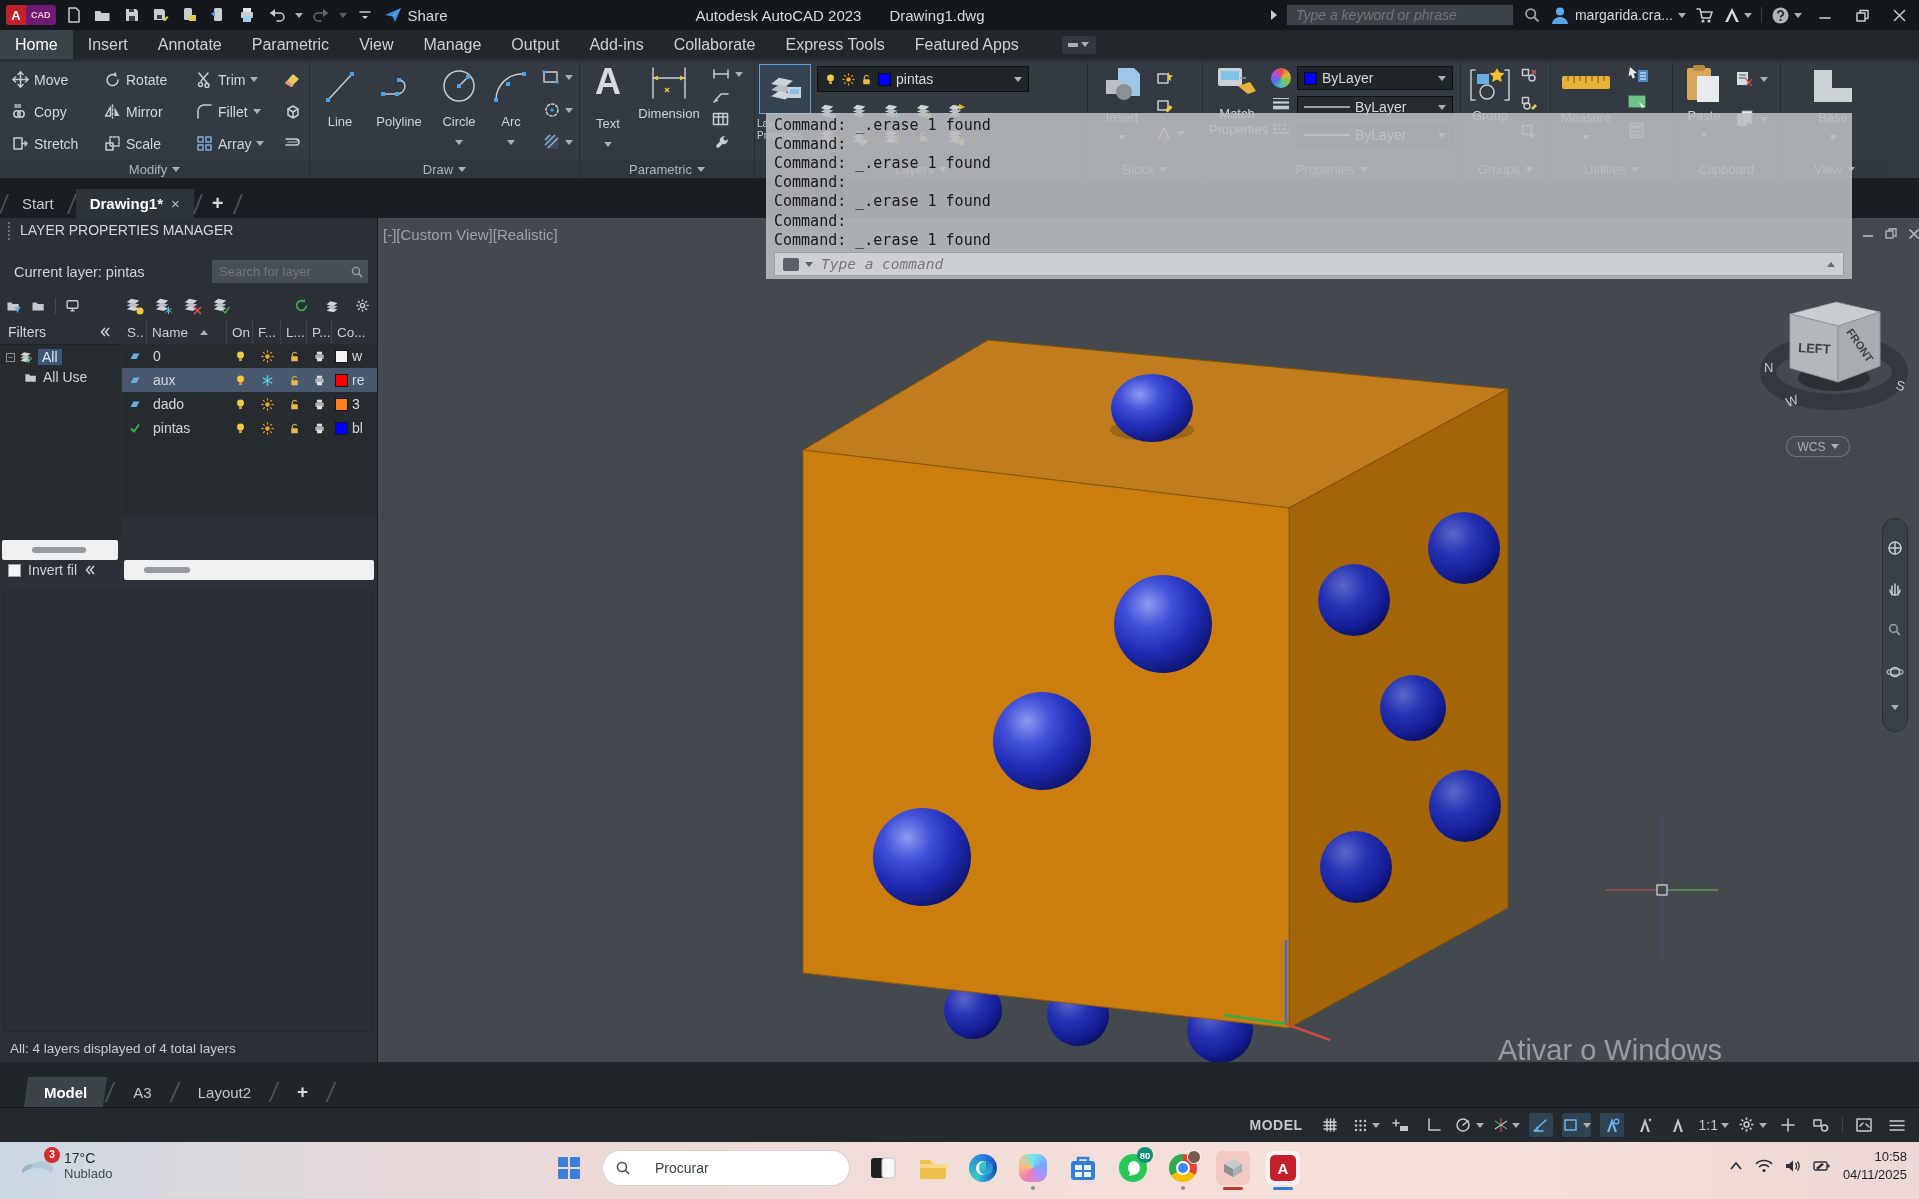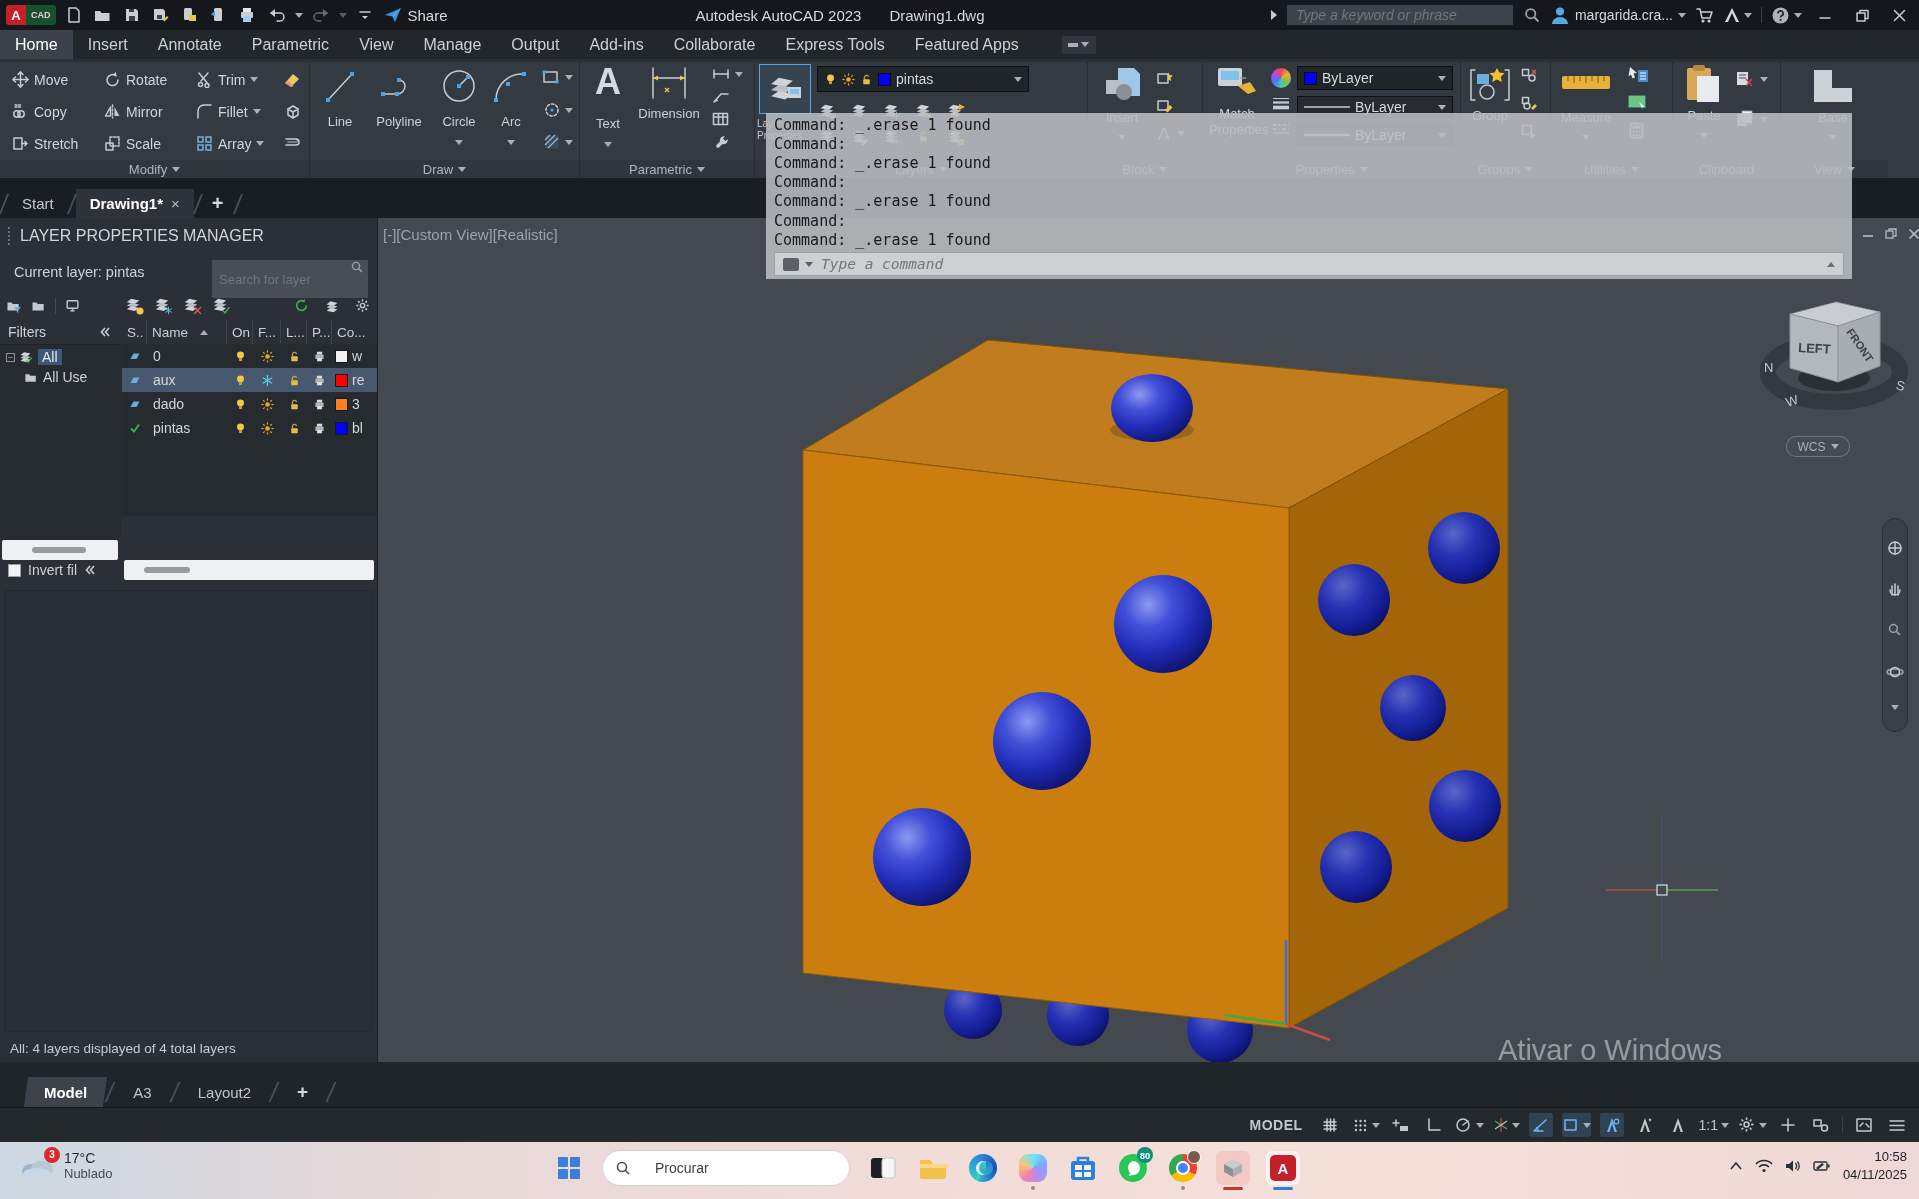--- a/index.html
+++ b/index.html
@@ -7,21 +7,21 @@
 .app{position:relative;width:1919px;height:1199px;overflow:hidden;background:#2b3036;font-family:"Liberation Sans",sans-serif;color:#cdd2d7}
 svg{display:block}
 .ic{stroke:#c6cbd0;fill:none;stroke-width:1.5;stroke-linecap:round;stroke-linejoin:round}
 .car{width:0;height:0;border-left:4px solid transparent;border-right:4px solid transparent;border-top:5px solid #aab0b6;display:inline-block}
 .caru{width:0;height:0;border-left:4px solid transparent;border-right:4px solid transparent;border-bottom:5px solid #6a6f74;display:inline-block}
 
 .titlebar{position:absolute;top:0;left:0;right:0;height:30px;background:#14181d;display:flex;align-items:center;z-index:10}
 .qat{display:flex;align-items:center;gap:7px;padding-left:6px}
 .logo{display:flex;align-items:center}
 .logo-a{width:20px;height:20px;background:#c5202a;color:#fff;font-weight:bold;display:grid;place-items:center;border-radius:3px 0 0 3px;font-size:13px}
-.logo-cad{height:20px;background:#14532d;color:#f0c9cb;font-size:9px;font-weight:bold;display:grid;place-items:center;padding:0 5px;border-radius:0 3px 3px 0}
+.logo-cad{height:20px;background:#701a75;color:#f0c9cb;font-size:9px;font-weight:bold;display:grid;place-items:center;padding:0 5px;border-radius:0 3px 3px 0}
 .qbtn{width:22px;height:22px;display:grid;place-items:center}
 .share{display:flex;align-items:center;gap:5px;font-size:15px;color:#d4d9de}
 .tb-title{position:absolute;left:120px;width:1440px;text-align:center;font-size:15px;color:#d6dadf;pointer-events:none}
 .tb-title span{margin:0 14px}
 .tb-right{position:absolute;right:6px;top:0;height:30px;display:flex;align-items:center;gap:9px}
 .flyout{width:0;height:0;border-top:5px solid transparent;border-bottom:5px solid transparent;border-left:6px solid #c6cbd0}
 .tb-search{width:228px;height:22px;background:#3d434b;border:1px solid #171b20;display:flex;align-items:center;padding:0 7px}
 .tb-search input{background:transparent;border:0;outline:0;width:100%;font-style:italic;color:#99a1a9;font-size:14px;font-family:"Liberation Sans",sans-serif}
 .tb-user{display:flex;align-items:center;gap:5px;font-size:14px;color:#d4d9de}
 .vsep{width:1px;height:16px;background:#3a4046}
@@ -44,24 +44,24 @@
 .lp-big{position:absolute;border:1px solid #56a3e4;background:rgba(70,125,175,.16);display:grid;place-items:center}
 .ghost{color:#c3c9cf;font-size:10px;line-height:1.15}
 
 .ftabs{position:absolute;top:178px;left:0;right:0;height:40px;background:#191e23;display:flex;align-items:flex-end;z-index:7}
 .ft{height:29px;display:flex;align-items:center;gap:8px;padding:0 14px;color:#c4cad0;font-size:15px}
 .ft.active{background:#2d333b;color:#fff;font-weight:bold}
 .fsl{width:2px;height:20px;background:#4a5157;transform:skewX(-22deg);margin:0 3px 4px}
 .fplus{color:#d6dade;font-size:20px;margin:0 10px 3px;font-weight:bold}
 
 .palette{position:absolute;left:0;top:218px;width:378px;height:844px;background:#2b3036;border-right:1px solid #1a1e23;z-index:6;font-size:14px}
-.pal-title{position:absolute;left:0;top:4px;right:0;height:28px;display:flex;align-items:center;gap:8px;padding-left:8px;color:#d2d6da;font-size:16px}
+.pal-title{position:absolute;left:0;top:4px;right:0;height:28px;display:flex;align-items:flex-start;gap:8px;padding-left:8px;color:#d2d6da;font-size:14px}
 .grip{width:4px;height:18px;border-left:2px dotted #6a7076}
 .pal-cur{position:absolute;left:14px;top:46px;color:#ced3d8;font-size:14.5px}
-.pal-search{position:absolute;left:212px;top:42px;width:156px;height:38px;background:#474e56;display:flex;padding:0 5px}
+.pal-search{position:absolute;left:212px;top:42px;width:156px;height:23px;background:#474e56;display:flex;align-items:center;padding:0 5px}
 .pal-search input{background:transparent;border:0;outline:0;width:100%;color:#aab1b8;font-size:13px;font-family:"Liberation Sans",sans-serif}
 .pal-tools{position:absolute;left:6px;top:76px;right:6px;height:24px;display:flex;align-items:center;gap:9px}
 .pt-sep{width:1px;height:16px;background:#454b52}
 .pal-filters-hd{position:absolute;left:0;top:102px;width:121px;height:24px;display:flex;align-items:center;justify-content:space-between;padding:0 8px;color:#ced3d8}
 .tree{position:absolute;left:0;top:126px;width:121px;height:196px;background:#262b30;border-top:1px solid #1e2227}
 .trow{display:flex;align-items:center;gap:4px;padding:4px 0 0 6px;color:#ced3d8}
 .tsel{background:#3d5876;padding:0 4px;color:#e6eaee}
 .tbl{position:absolute;left:122px;top:102px;right:0;bottom:0}
 .tbl-hd{position:absolute;left:0;top:0;right:0;height:24px;display:flex;color:#c9ced3;font-size:13.5px}
 .th{display:flex;align-items:center;gap:4px;border-right:1px solid #3e444b;padding-left:5px;flex:none;height:24px}

